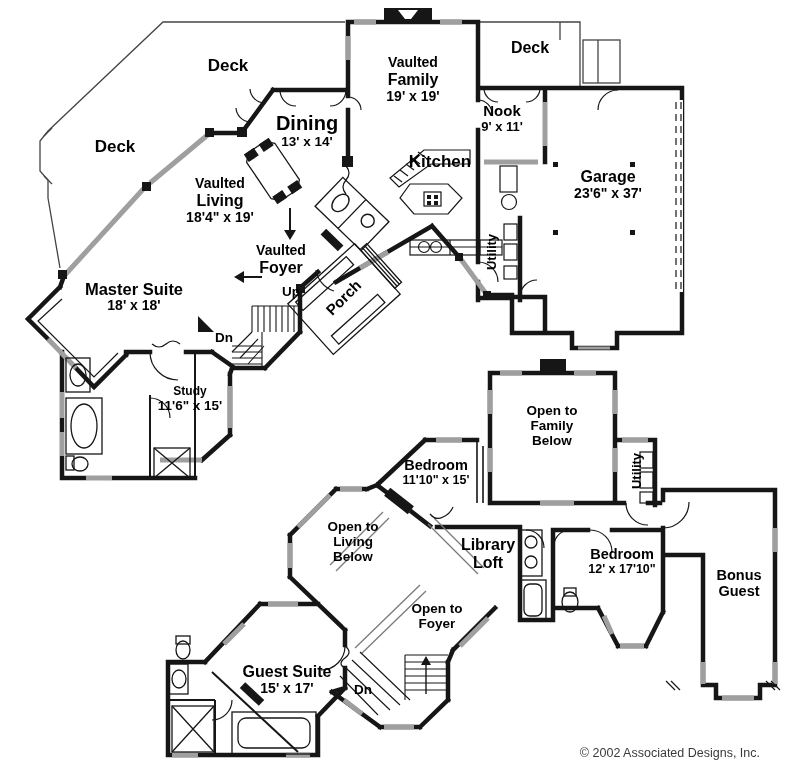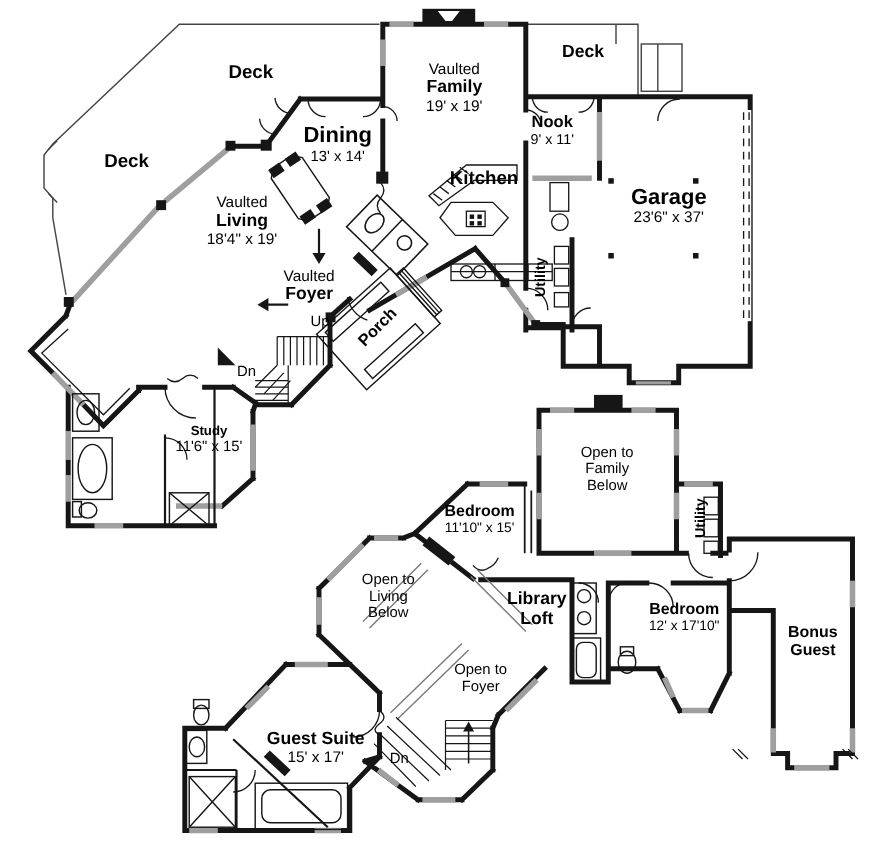--- a/index.html
+++ b/index.html
@@ -1,21 +1,21 @@
 <!DOCTYPE html>
 <html><head>
 <meta charset="utf-8">
 <style>
   html,body{margin:0;padding:0;background:#fff;}
   .canvas{position:relative;width:800px;height:768px;background:#fff;overflow:hidden;
           font-family:"Liberation Sans",sans-serif;color:#000;}
   .plan-svg{position:absolute;left:0;top:0;}
   .lbl{position:absolute;transform:translateX(-50%);text-align:center;line-height:1.12;white-space:nowrap;}
   .lbl .nm{font-weight:bold;display:block;}
-  .lbl .pre,.lbl .dm,.lbl .ln{display:block;font-weight:normal;}
+  .lbl .pre,.lbl .dm,.lbl .ln{display:block;font-weight:bold;}
   .rot90{transform:translate(-50%,-50%) rotate(-90deg);}
   .rot45{transform:translate(-50%,-50%) rotate(-45deg);}
   .copyright{position:absolute;color:#3a3a3a;}
 </style>
 </head>
 <body>
 
 <div class="canvas">
 
 <svg class="plan-svg" width="800" height="768" viewBox="0 0 800 768">
@@ -306,21 +306,21 @@
   <div class="lbl" style="left:502px;top:103px;font-size:13px">
     <span class="nm" style="font-size:15px">Nook</span>
     <span class="dm">9' x 11'</span>
   </div>
 
   <div class="lbl" style="left:440px;top:152px;font-size:17px">
       <span class="nm">Kitchen</span>
     </div>
 
   <div class="lbl" style="left:608px;top:168px;font-size:14px">
-    <span class="nm" style="font-size:20px">Garage</span>
+    <span class="nm" style="font-size:16px">Garage</span>
     <span class="dm">23'6" x 37'</span>
   </div>
 
   <div class="lbl rot90" style="left:492px;top:252px;font-size:13px">
       <span class="nm">Utility</span>
     </div>
 
   <div class="lbl" style="left:220px;top:176px;font-size:14px">
     <span class="pre">Vaulted</span>
     <span class="nm" style="font-size:16px">Living</span>
@@ -329,20 +329,24 @@
 
   <div class="lbl" style="left:281px;top:243px;font-size:14px">
     <span class="pre">Vaulted</span>
     <span class="nm" style="font-size:16px">Foyer</span>
   </div>
 
   <div class="lbl rot45" style="left:344px;top:298px;font-size:15px">
       <span class="nm">Porch</span>
     </div>
 
+  <div class="lbl" style="left:134px;top:280px;font-size:14px">
+    <span class="nm" style="font-size:16.5px">Master Suite</span>
+    <span class="dm">18' x 18'</span>
+  </div>
 
   <div class="lbl" style="left:291px;top:284px;font-size:13.5px">
       <span class="ln">Up</span>
     </div>
   <div class="lbl" style="left:224px;top:330px;font-size:13.5px">
       <span class="ln">Dn</span>
     </div>
 
   <div class="lbl" style="left:190px;top:385px;font-size:13.5px">
     <span class="nm" style="font-size:12px">Study</span>
@@ -392,14 +396,15 @@
 
   <div class="lbl" style="left:437px;top:601px;font-size:13.5px">
     <span class="ln">Open to</span>
     <span class="ln">Foyer</span>
   </div>
 
   <div class="lbl" style="left:363px;top:682px;font-size:13.5px">
       <span class="ln">Dn</span>
     </div>
 
+  <div class="copyright" style="right:40px;top:746px;font-size:12.5px">© 2002 Associated Designs, Inc.</div>
 
 </div>
 
 </body></html>

